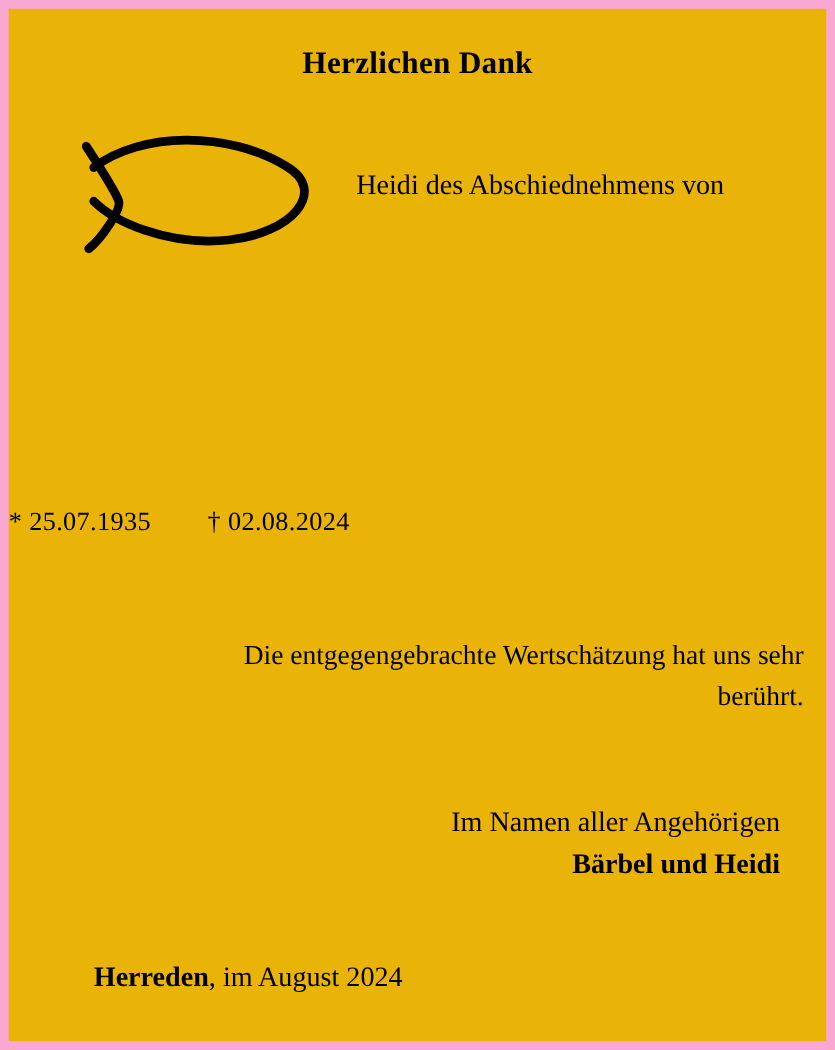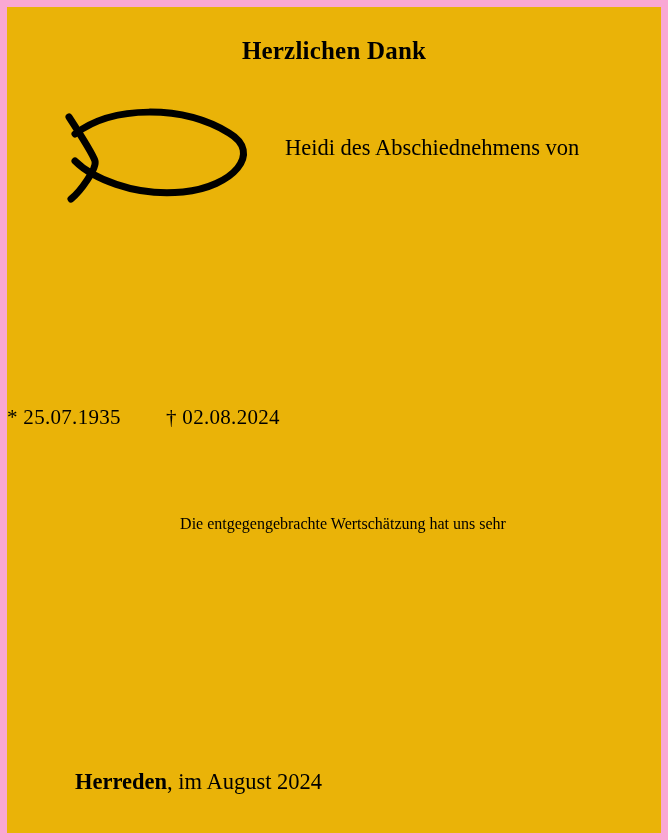--- a/index.html
+++ b/index.html
@@ -92,23 +92,23 @@
     display: inline-block;
     width: 34px;
   }
 
   
   .body-text {
     position: absolute;
     top: 500px;
     left: 36px;
     width: 600px;
-    font-size: 16px;
+    font-size: 22px;
     line-height: 33px;
-    text-align: center;
+    text-align: right;
   }
   .body-text div {
     white-space: nowrap;
   }
 
   
   .family {
     position: absolute;
     top: 634px;
     left: 0;
@@ -156,21 +156,26 @@
 
 
     <div class="dates">
       <span>* 25.07.1935</span>
       <span class="sep"></span>
       <span>† 02.08.2024</span>
     </div>
 
     <div class="body-text">
       <div>Die entgegengebrachte Wertschätzung hat uns sehr</div>
+      <div>berührt.</div>
     </div>
 
+    <div class="family">
+      <div>Im Namen aller Angehörigen</div>
+      <div class="names">Bärbel und Heidi</div>
+    </div>
 
     <div class="footer">
       <span class="place">Herreden</span><span>, im August 2024</span>
     </div>
 
   </div>
 </div>
 
 </body></html>

